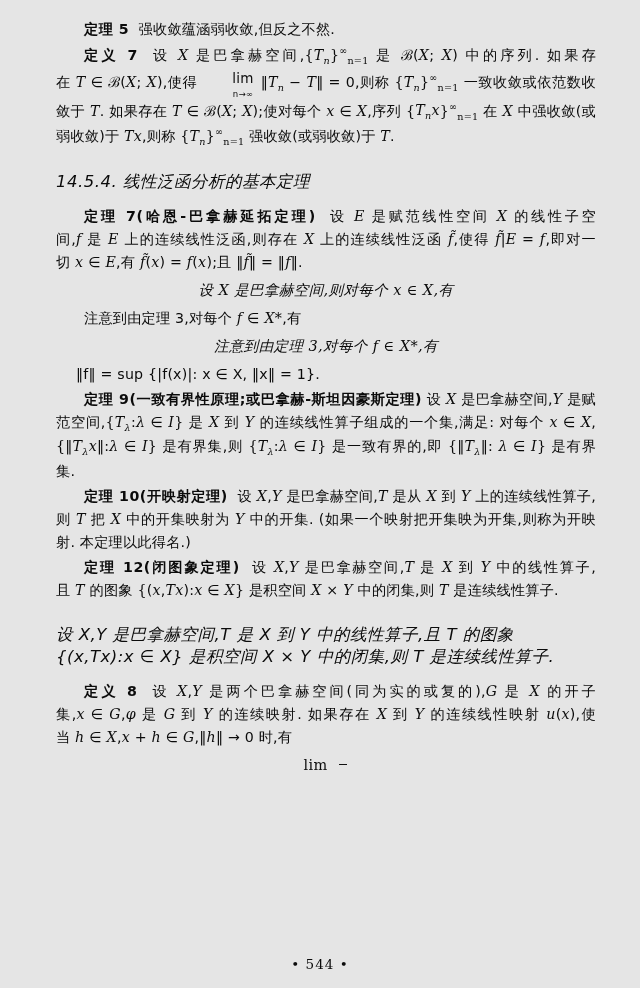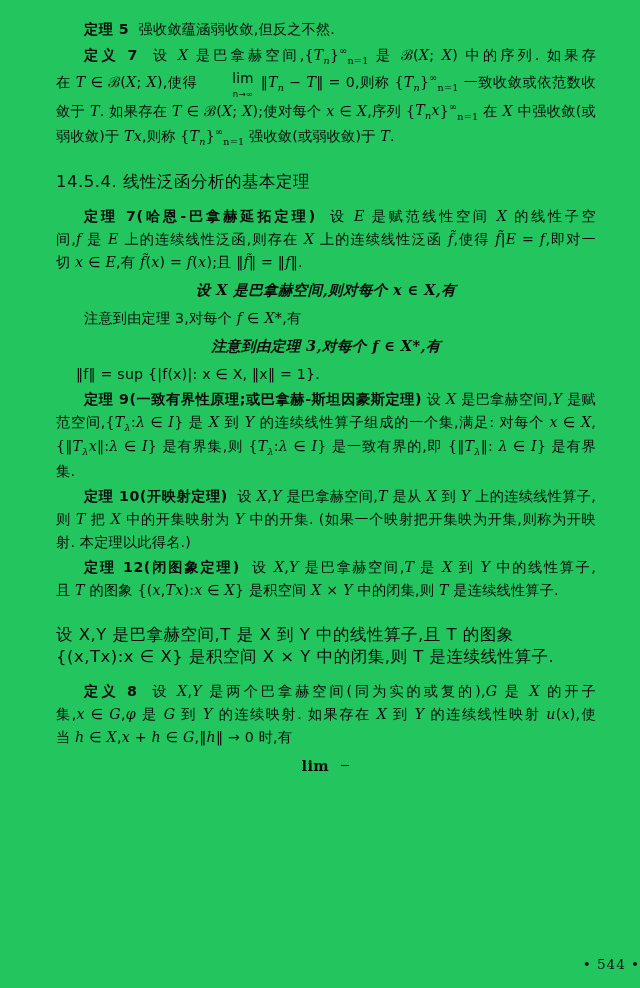--- a/index.html
+++ b/index.html
@@ -14,21 +14,21 @@
     color: #0b0b0b;
     position: relative;
     overflow: hidden;
   }
   .page {
     position: relative;
     width: 640px;
     height: 988px;
     padding: 0;
     box-sizing: border-box;
-    background: #22c55e;
+    background: #e5e5e5;
   }
   .content {
     position: absolute;
     left: 56px;
     top: 18px;
     width: 540px;
   }
   p {
     margin: 0 0 2px 0;
     font-size: 14.2px;
@@ -59,36 +59,36 @@
   .mathrm {
     font-family: "DejaVu Serif", "Liberation Serif", serif;
     font-style: normal;
   }
   h2.section {
     font-size: 16.5px;
     font-weight: normal;
     margin: 22px 0 12px 0;
     letter-spacing: 0.5px;
     font-family: "DejaVu Sans", "Liberation Sans", sans-serif;
+    font-style: italic;
   }
   .display {
     text-align: center;
     margin: 7px 0 7px 0;
     font-family: "DejaVu Serif", "Liberation Serif", serif;
     font-size: 14.5px;
     font-style: italic;
     letter-spacing: 0.4px;
-    font-weight: bold;
   }
   .footer {
     position: absolute;
     left: 0;
     right: 0;
     bottom: 16px;
-    text-align: right;
+    text-align: center;
     font-size: 13.5px;
     letter-spacing: 1px;
     font-family: "DejaVu Serif", "Liberation Serif", serif;
   }
   .frac {
     display: inline-block;
     vertical-align: middle;
     text-align: center;
     margin: 0 2px;
   }

